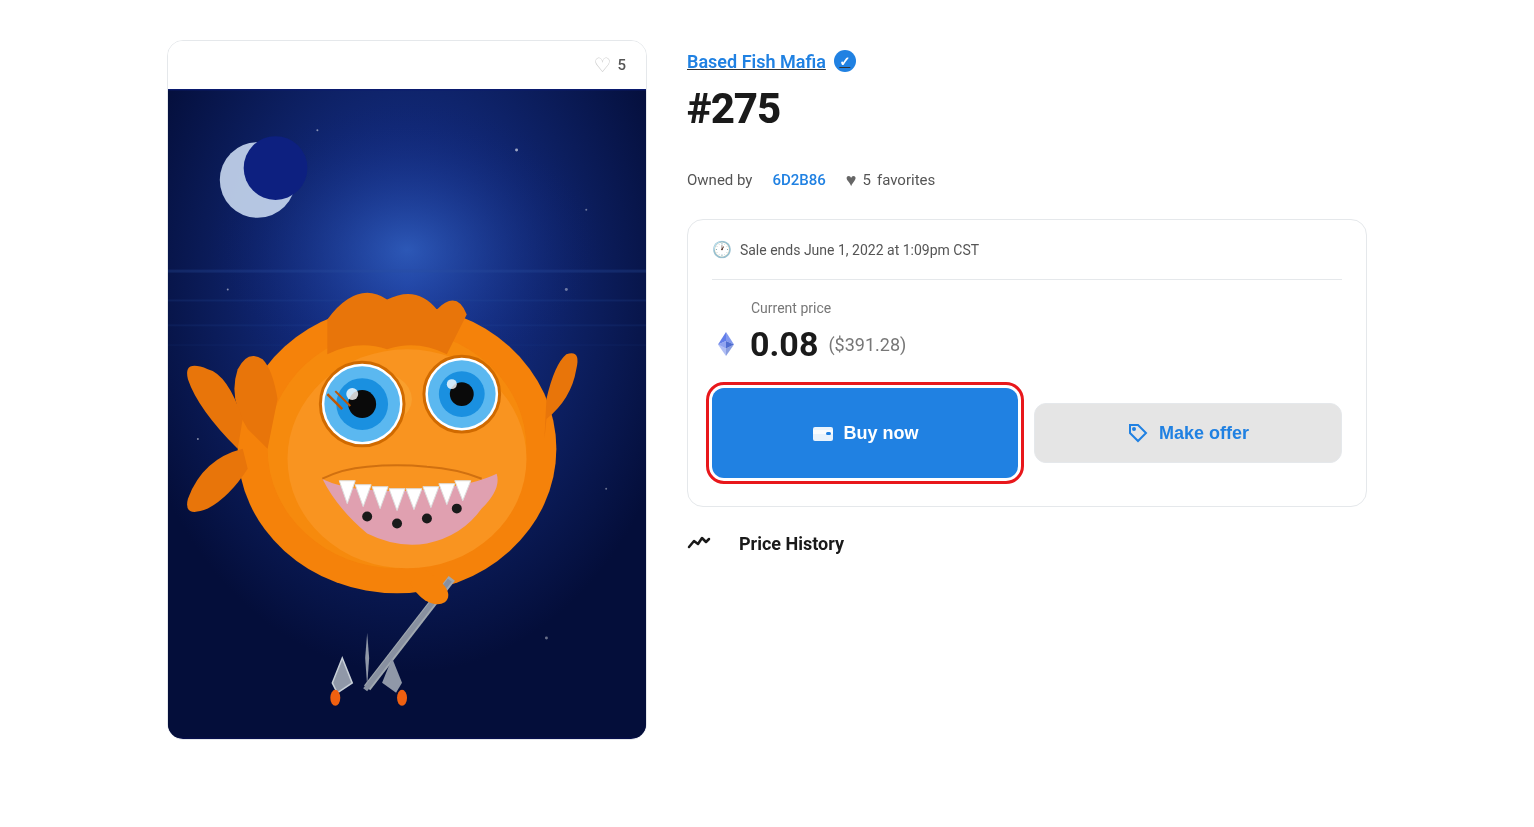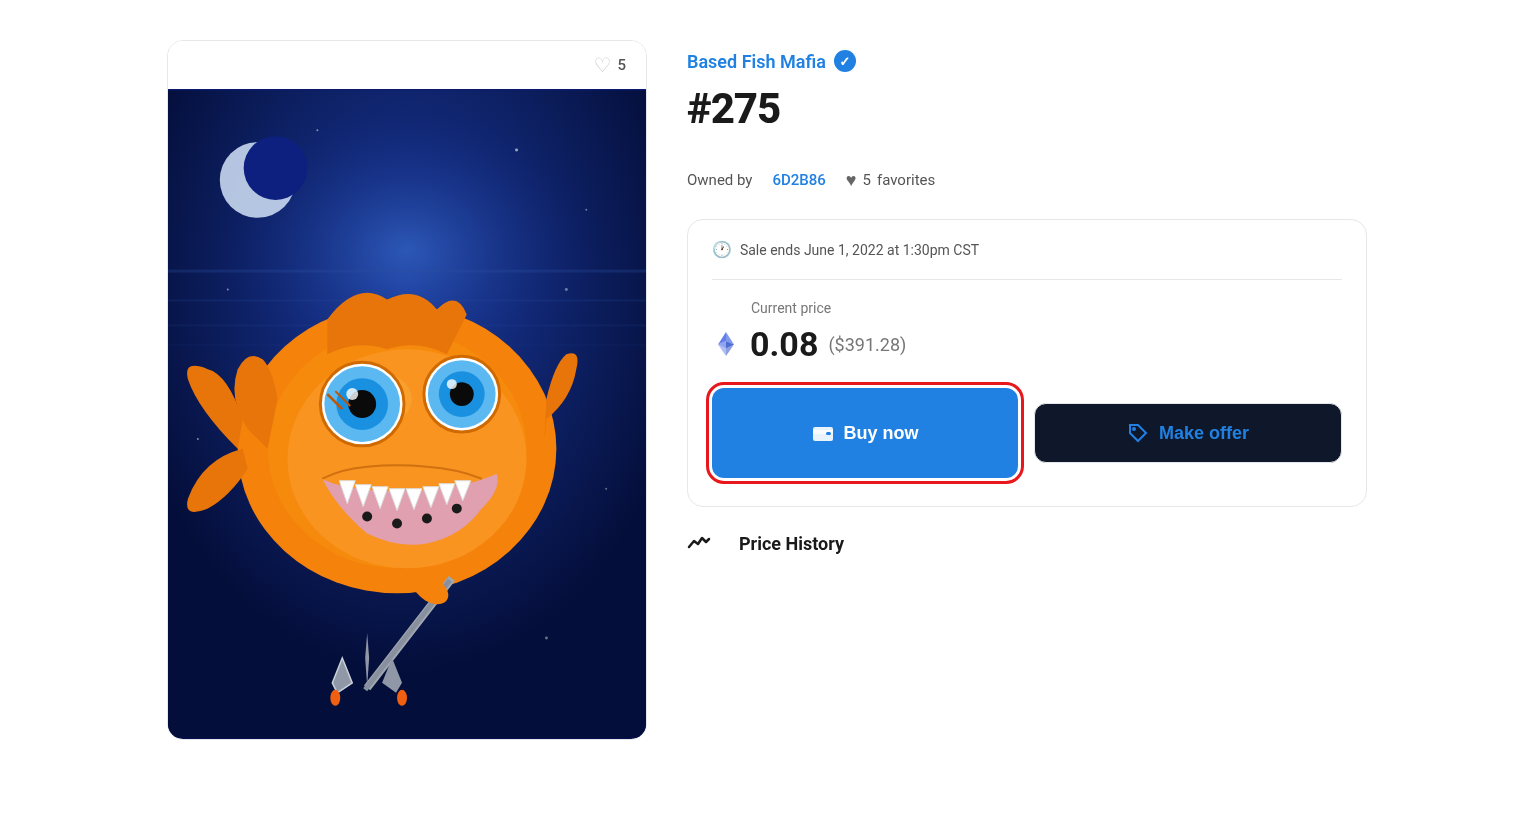--- a/index.html
+++ b/index.html
@@ -62,20 +62,21 @@
     
     .nft-details {
       flex: 1;
       padding-top: 10px;
     }
     .collection-name {
       display: flex;
       align-items: center;
       gap: 8px;
       margin-bottom: 12px;
+      text-decoration: underline;
     }
     .collection-name-text {
       color: #2081e2;
       font-size: 18px;
       font-weight: 600;
       cursor: pointer;
     }
     .verified-badge {
       width: 22px;
       height: 22px;
@@ -189,21 +190,21 @@
       cursor: pointer;
       display: flex;
       align-items: center;
       justify-content: center;
       gap: 10px;
       outline: 3px solid #e8171b;
       outline-offset: 3px;
     }
     .make-offer-btn {
       flex: 1;
-      background: #0f172a;
+      background: #e5e5e5;
       color: #2081e2;
       border: 1px solid #e5e8eb;
       border-radius: 12px;
       padding: 18px 24px;
       font-size: 18px;
       font-weight: 600;
       cursor: pointer;
       display: flex;
       align-items: center;
       justify-content: center;
@@ -355,21 +356,21 @@
         <span class="heart-filled">♥</span>
         <span>5</span>
         <span>favorites</span>
       </div>
     </div>
 
     <div class="sale-card">
 
       <div class="sale-ends">
         <span class="clock-icon">🕐</span>
-        <span>Sale ends June 1, 2022 at 1:30pm CST</span>
+        <span>Sale ends June 1, 2022 at 1:09pm CST</span>
       </div>
 
       <div class="current-price-label">Current price</div>
 
       <div class="price-row">
 
         <svg class="eth-icon" viewBox="0 0 28 28" fill="none" xmlns="http://www.w3.org/2000/svg">
           <polygon points="14,2 14,11 22,14.5" fill="#627eea" opacity="0.8"></polygon>
           <polygon points="14,2 14,11 6,14.5" fill="#627eea"></polygon>
           <polygon points="14,11 22,14.5 14,18.5" fill="#3c5dcc" opacity="0.9"></polygon>

